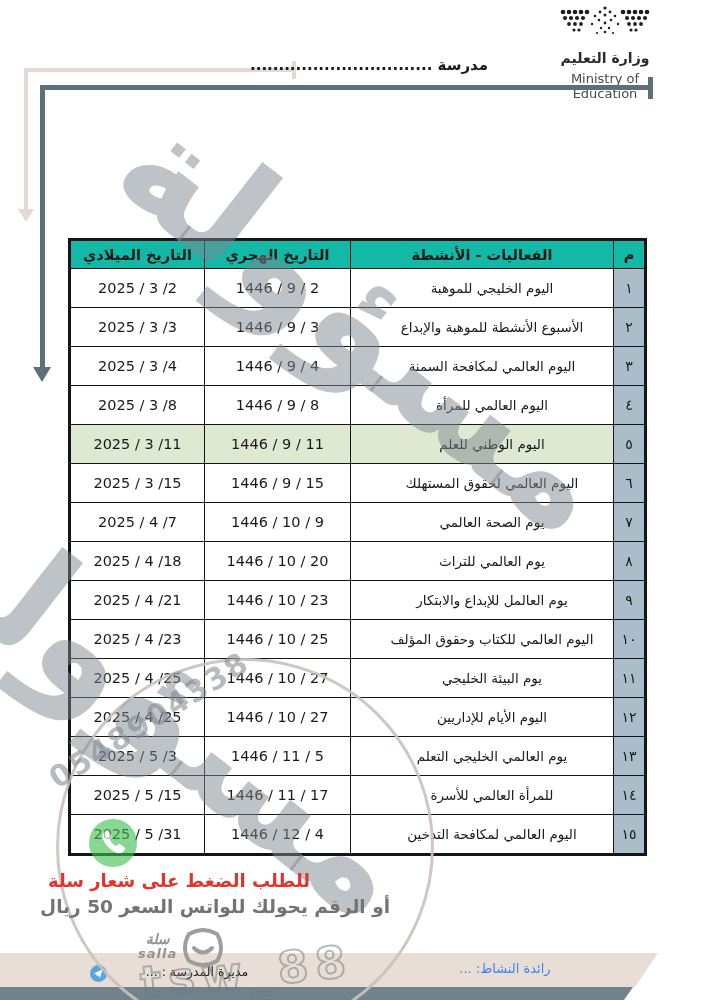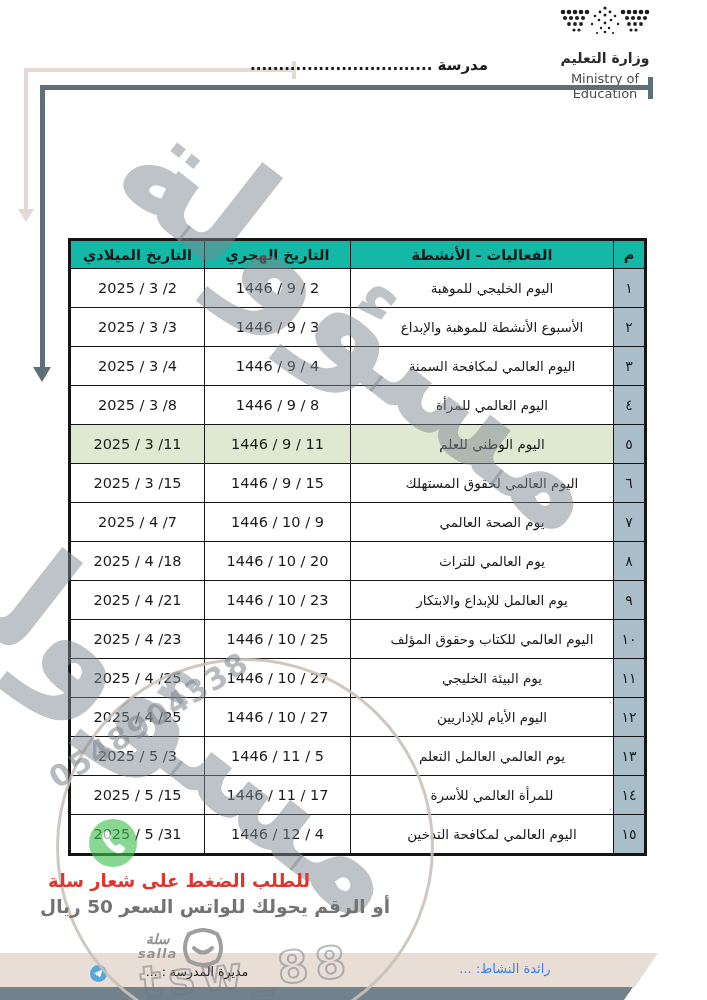--- a/index.html
+++ b/index.html
@@ -248,21 +248,21 @@
 
     <tr>
       <td class="c-num">١٢</td>
       <td class="c-act">اليوم الأيام للإداريين</td>
       <td class="c-hij">1446 / 10 / 27</td>
       <td class="c-greg">2025 / 4 /25</td>
     </tr>
 
     <tr>
       <td class="c-num">١٣</td>
-      <td class="c-act">يوم العالمي العالمل التعلم</td>
+      <td class="c-act">يوم العالمي الخليجي التعلم</td>
       <td class="c-hij">1446 / 11 / 5</td>
       <td class="c-greg">2025 / 5 /3</td>
     </tr>
 
     <tr>
       <td class="c-num">١٤</td>
       <td class="c-act">للمرأة العالمي للأسرة</td>
       <td class="c-hij">1446 / 11 / 17</td>
       <td class="c-greg">2025 / 5 /15</td>
     </tr>

